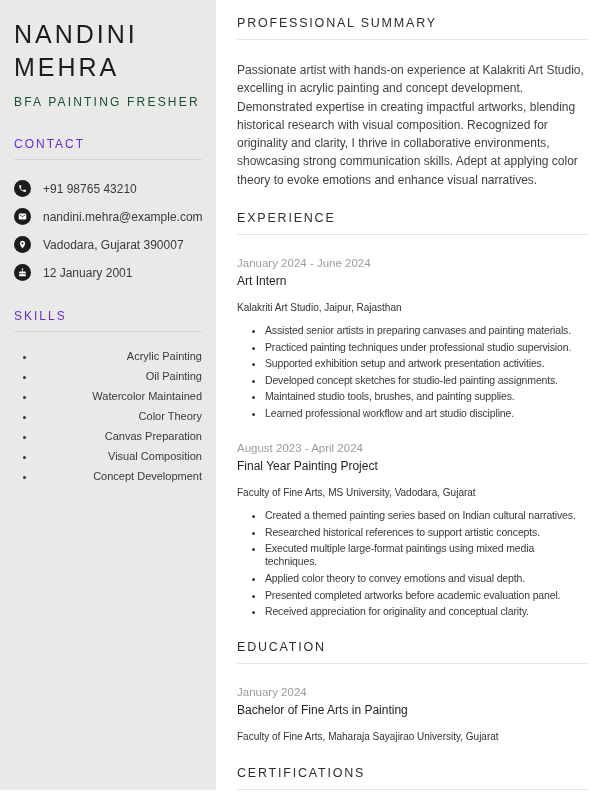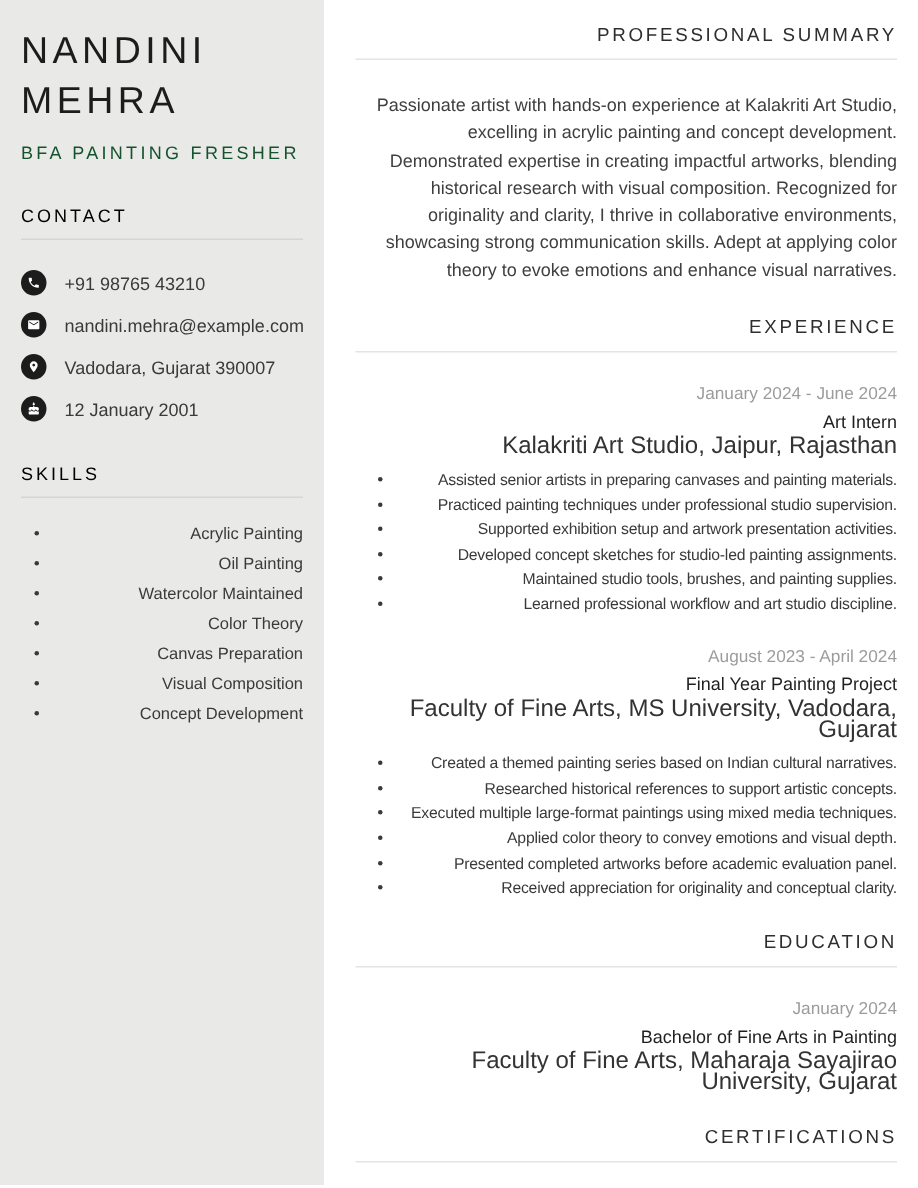--- a/index.html
+++ b/index.html
@@ -40,21 +40,21 @@
     margin-top:11px;
     font-size:12px;
     letter-spacing:2.2px;
     color:#14532d;
   }
   .side-heading{
     margin-top:28px;
     font-size:12px;
     letter-spacing:2px;
     font-weight:400;
-    color:#000000;
+    color:#6d28d9;
     padding-bottom:8px;
     border-bottom:1px solid var(--divider_side);
   }
   .contact-list{margin-top:20px;}
   .contact-item{
     display:flex;
     align-items:center;
     margin-bottom:11px;
   }
   .icon-circle{
@@ -79,22 +79,21 @@
     font-size:11px;
     color:#3a3a3a;
     line-height:14px;
     margin-bottom:6px;
     text-align:right;
   }
 
   
   .main{
     flex:1;
-    padding:16px 14px 0 21px;
-    text-align:right;
+    padding:16px 24px 0 21px;
   }
   .section-heading{
     font-size:12.5px;
     letter-spacing:1.8px;
     font-weight:400;
     color:#2e2e2e;
     padding-bottom:9px;
     border-bottom:1px solid var(--divider_main);
   }
   .summary-text{
@@ -111,22 +110,22 @@
     line-height:14px;
   }
   .entry-title{
     margin-top:4px;
     font-size:12px;
     font-weight:400;
     color:#1f1f1f;
     line-height:14px;
   }
   .entry-org{
-    margin-top:3px;
-    font-size:16px;
+    margin-top:13px;
+    font-size:10px;
     color:#333333;
     line-height:14px;
   }
   .entry-bullets{
     margin-top:9px;
     list-style:disc outside;
     padding-left:28px;
   }
   .entry-bullets li{
     font-size:10.5px;

